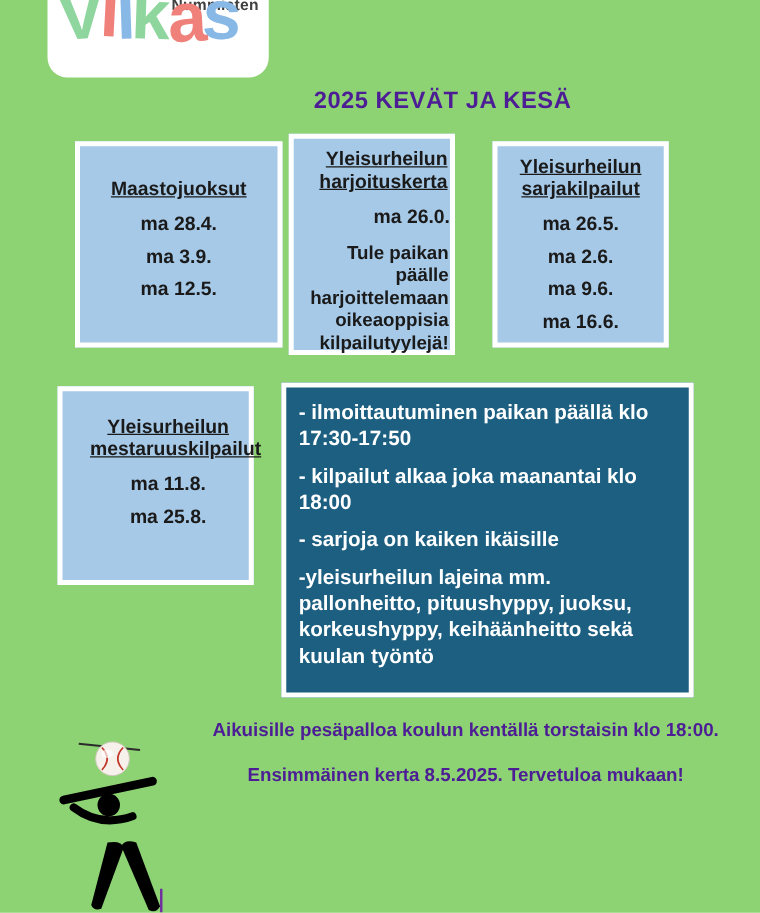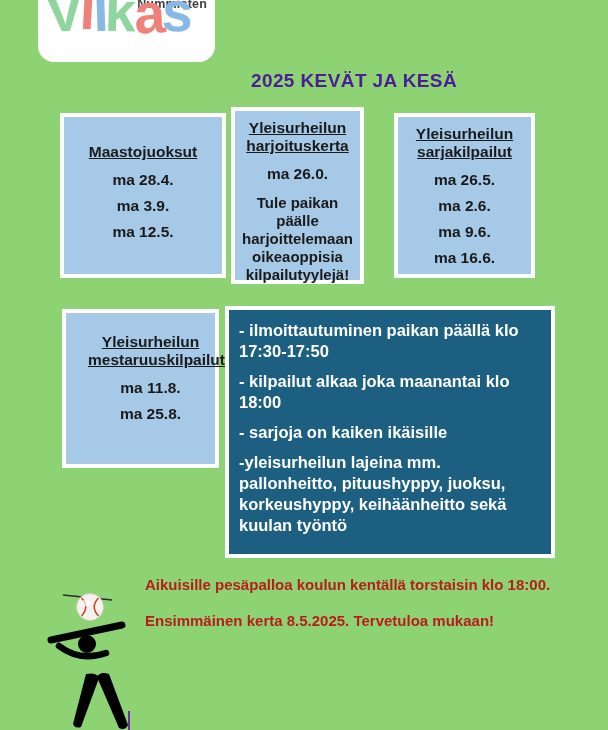--- a/index.html
+++ b/index.html
@@ -41,36 +41,36 @@
     background:#A6C9E7;border:4px solid #ffffff;
     color:#1a1a1a;text-align:center;font-weight:700;
   }
   .sbox .heading{
     font-size:15.5px;line-height:18px;margin:0 2px 6px 2px;
     text-decoration:underline;
   }
   .sbox .line{font-size:15.5px;line-height:26px;margin:0;}
   .sbox .para{font-size:15px;line-height:18px;margin:7px 1px 0 1px;}
   #box-maastojuoksut{left:60px;top:113px;width:166px;height:165px;padding-top:26px;}
-  #box-harjoituskerta{left:231px;top:107px;width:133px;height:177px;padding-top:8px;}
+  #box-harjoituskerta{left:231px;top:107px;width:133px;height:177px;padding-top:8px;text-align:right;}
   #box-sarjakilpailut{left:394px;top:113px;width:141px;height:165px;padding-top:8px;}
-  #box-mestaruuskilpailut{left:62px;top:309px;width:157px;height:159px;padding-top:20px;padding-left:20px;}
+  #box-mestaruuskilpailut{left:46px;top:309px;width:157px;height:159px;padding-top:20px;padding-left:20px;}
   
   .info-box{
     position:absolute;left:225px;top:306px;width:330px;height:252px;
     box-sizing:border-box;background:#1C5F80;border:4px solid #ffffff;
     color:#ffffff;text-align:left;padding:10px 10px 0 10px;
   }
   .info-box p{
     font-size:16.5px;font-weight:600;line-height:21px;margin:0 0 9px 0;
   }
   
   .footer-text{
-    position:absolute;left:145px;top:576px;width:455px;
-    color:#b91c1c;
+    position:absolute;left:145px;top:576px;width:455px;text-align:center;
+    color:#4c1d95;
   }
   .footer-text .f-line{font-size:15px;font-weight:700;margin:0 0 19px 0;}
   
   .player-graphic{position:absolute;left:40px;top:582px;width:110px;height:148px;}
   .text-caret{
     position:absolute;left:128px;top:711px;width:2px;height:19px;
     background:#7030A0;
   }
 </style>
 </head>

